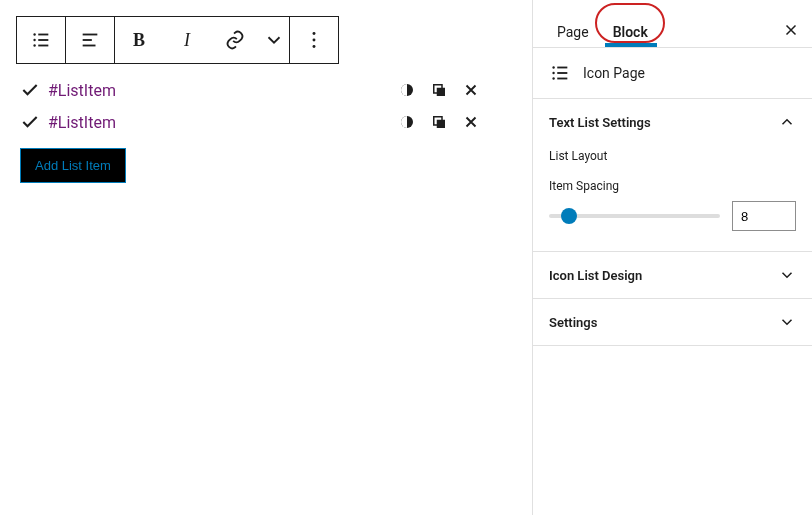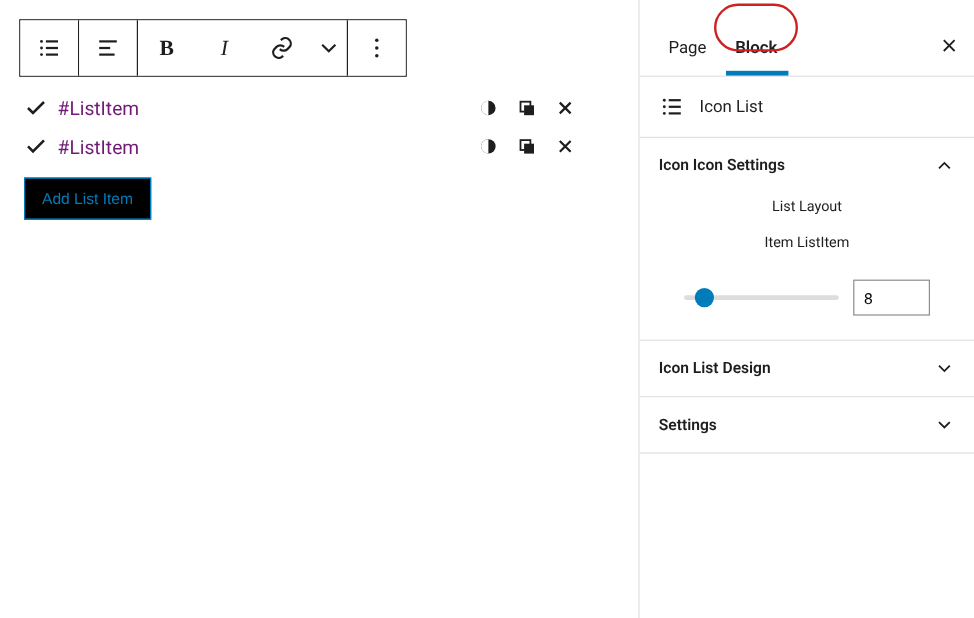--- a/index.html
+++ b/index.html
@@ -21,21 +21,21 @@
   .list-row { display:flex; align-items:center; height:32px; position:relative; }
   .list-row .check { width:20px; height:20px; margin-right:8px; flex:0 0 20px; }
   .list-row .text { color:#701a75; font-size:16px; }
   .row-actions { position:absolute; right:36px; top:50%; transform:translateY(-50%); display:flex; align-items:center; gap:14px; }
   .row-actions .ico { width:18px; height:18px; display:flex; align-items:center; justify-content:center; cursor:pointer;}
   .row-actions svg { width:18px; height:18px; }
 
   .add-btn { margin-top:10px; border:1px solid #007cba; color:#007cba; background:#000000; padding:9px 14px; font-size:13px; cursor:pointer; }
 
   
-  .tabs { display:flex; align-items:center; border-bottom:1px solid #e0e0e0; height:64px; position:relative; padding:16px 12px 0 12px;}
+  .tabs { display:flex; align-items:center; border-bottom:1px solid #e0e0e0; height:48px; position:relative; padding:16px 12px 0 12px;}
   .tab { padding:0 12px; height:100%; display:flex; align-items:center; font-size:14px; cursor:pointer; color:#1e1e1e;}
   .tab.active { font-weight:600; }
   .tab.active::after { content:""; position:absolute; bottom:0; height:4px; background:#007cba; width:52px; left:72px;}
   .tabs .close { margin-left:auto; cursor:pointer; }
   .callout { position:absolute; border:2px solid #c22; border-radius:22px; width:70px; height:40px; left:62px; top:3px; pointer-events:none;}
 
   .block-head { display:flex; align-items:center; gap:12px; padding:14px 16px; border-bottom:1px solid #e0e0e0;}
   .block-head svg { width:22px; height:22px;}
   .block-head .title { font-size:14px; }
 
@@ -43,21 +43,21 @@
   .panel-head { display:flex; align-items:center; justify-content:space-between; padding:14px 16px; cursor:pointer; font-weight:600; font-size:13px;}
   .panel-body { padding:4px 16px 20px 16px; display:flex; flex-direction:column; gap:16px;}
   .field-label { font-size:12px; color:#1e1e1e; }
   .select { width:100%; height:34px; border:1px solid #8d8d8d; padding:0 28px 0 10px; font-size:13px; background:#fff; appearance:none; position:relative;}
   .select-wrap { position:relative; }
   .select-wrap::after { content:""; position:absolute; right:10px; top:50%; width:0;height:0;border-left:4px solid transparent;border-right:4px solid transparent;border-top:5px solid #555; transform:translateY(-50%);}
   .slider-row { display:flex; align-items:center; gap:12px; }
   .slider { flex:1; appearance:none; height:4px; background:#ddd; outline:none; border-radius:2px;}
   .slider::-webkit-slider-thumb { appearance:none; width:16px; height:16px; border-radius:50%; background:#007cba; cursor:pointer; border:none;}
   .numbox { width:64px; height:30px; border:1px solid #8d8d8d; text-align:left; padding:0 8px; font-size:13px;}
-  .field { display:flex; flex-direction:column; gap:24px;align-items:center; }
+  .field { display:flex; flex-direction:column; gap:8px; }
   .chev { width:18px; height:18px; }
 </style>
 </head>
 <body>
 
 <div class="app">
   <div class="editor">
     <div class="block-toolbar">
       <div class="tb-btn">
         <svg viewBox="0 0 24 24">
@@ -174,36 +174,36 @@
 
     <div class="block-head">
       <svg viewBox="0 0 24 24">
           <circle cx="5" cy="6" r="1.3" fill="#1e1e1e"></circle>
           <rect x="9" y="5" width="11" height="2" fill="#1e1e1e"></rect>
           <circle cx="5" cy="12" r="1.3" fill="#1e1e1e"></circle>
           <rect x="9" y="11" width="11" height="2" fill="#1e1e1e"></rect>
           <circle cx="5" cy="18" r="1.3" fill="#1e1e1e"></circle>
           <rect x="9" y="17" width="11" height="2" fill="#1e1e1e"></rect>
         </svg>
-      <span class="title">Icon List</span>
+      <span class="title">Icon Page</span>
     </div>
 
     <div class="panel">
       <div class="panel-head">
-        <span>Icon Icon Settings</span>
+        <span>Text List Settings</span>
         <svg class="chev" viewBox="0 0 24 24">
             <path d="M6 15l6-6 6 6" fill="none" stroke="#1e1e1e" stroke-width="2"></path>
           </svg>
       </div>
       <div class="panel-body">
         <div class="field">
           <span class="field-label">List Layout</span>
         </div>
         <div class="field">
-          <span class="field-label">Item ListItem</span>
+          <span class="field-label">Item Spacing</span>
           <div class="slider-row">
             <input type="range" min="0" max="100" value="8" class="slider" style="">
             <input class="numbox" value="8" style="">
           </div>
         </div>
       </div>
     </div>
 
     <div class="panel">
       <div class="panel-head">

